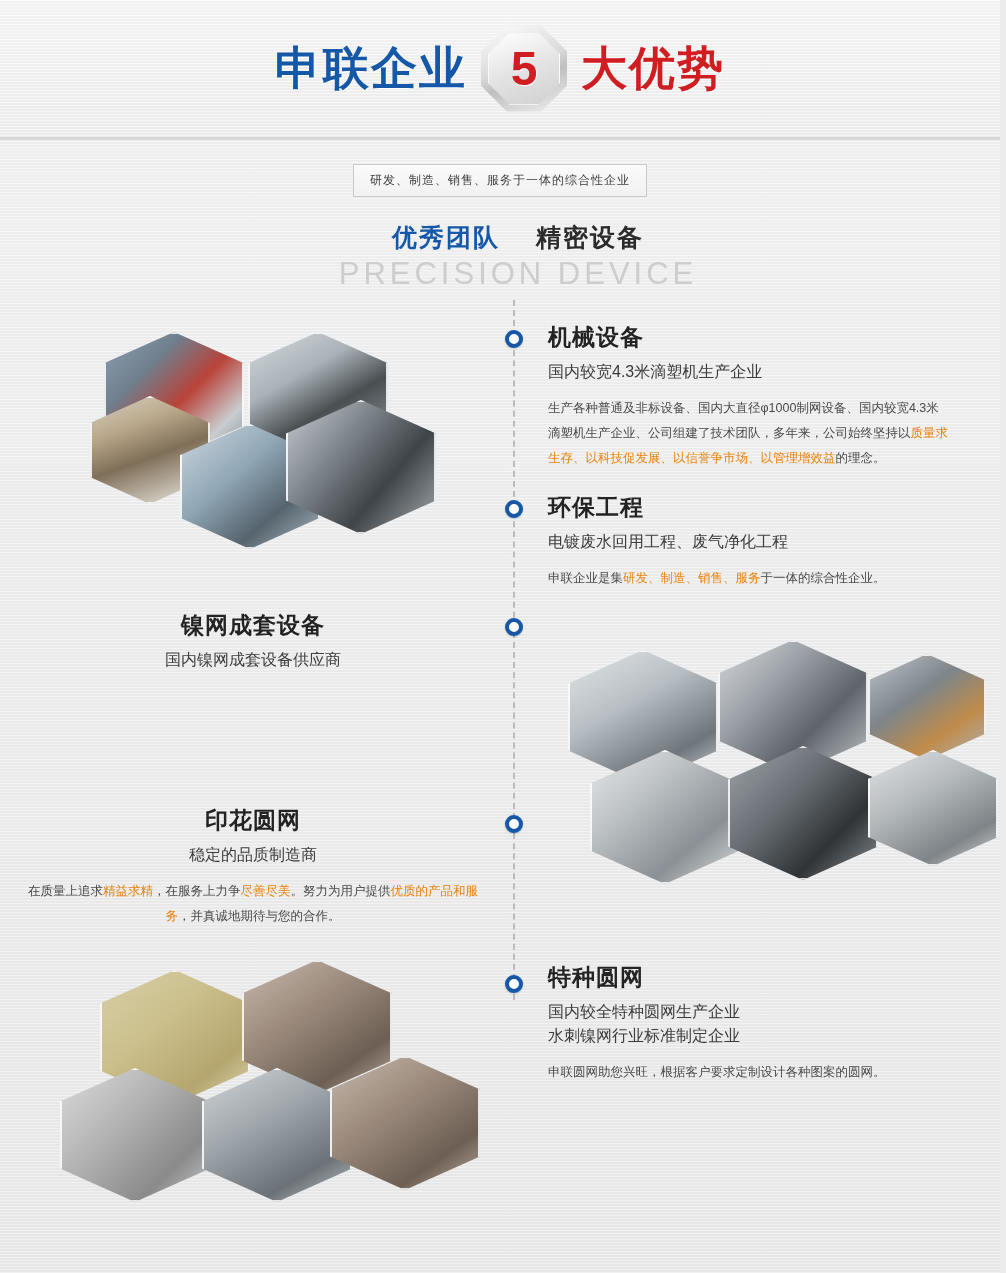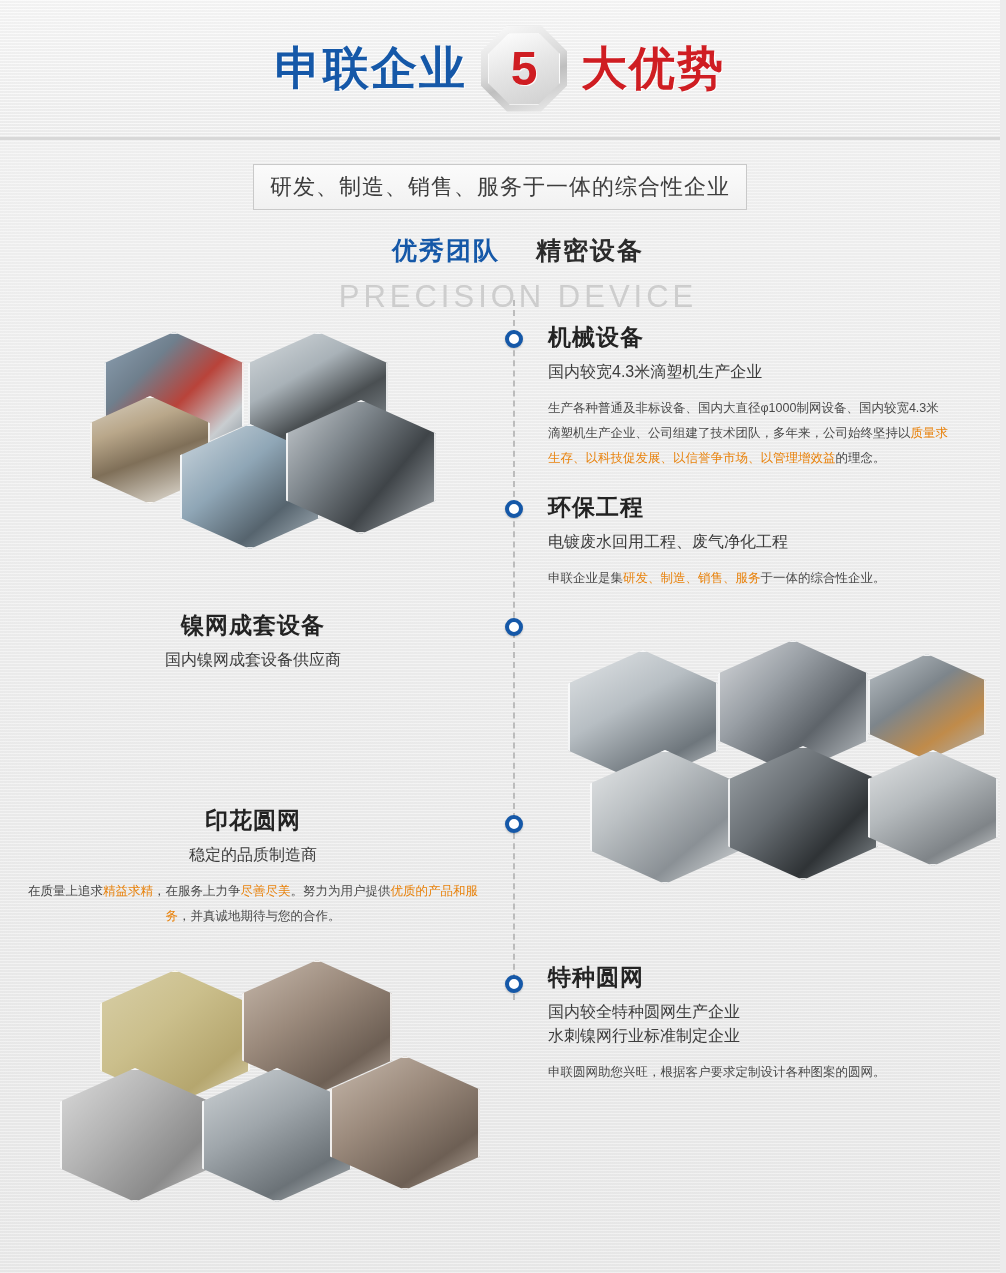--- a/index.html
+++ b/index.html
@@ -74,42 +74,42 @@
   }
   
   .subbanner-wrap {
     margin-top: 24px;
     display: flex; justify-content: center;
   }
   .subbanner {
     border: 1px solid #c9c9c9;
     background: linear-gradient(180deg,#fbfbfb,#f1f1f1);
     padding: 7px 16px;
-    font-size: 22px;
+    font-size: 12px;
     color: #3d3d3d;
     letter-spacing: 1px;
   }
   
   .section-head {
     margin-top: 24px;
     text-align: center;
     padding-left: 36px;
   }
   .sh-cn {
     font-size: 25px;
     font-weight: bold;
     letter-spacing: 2px;
   }
   .sh-cn .b { color: #1558a8; }
   .sh-cn .d { color: #2b2b2b; }
   .sh-en {
     font-size: 31px;
     color: #cdcdcd;
     letter-spacing: 4px;
-    margin-top: 12px;
+    margin-top: 2px;
     font-weight: 500;
   }
   
   .timeline {
     position: absolute;
     left: 513px; top: 300px;
     width: 2px; height: 700px;
     border-left: 2px dashed #bcbcbc;
   }
   .dot {

